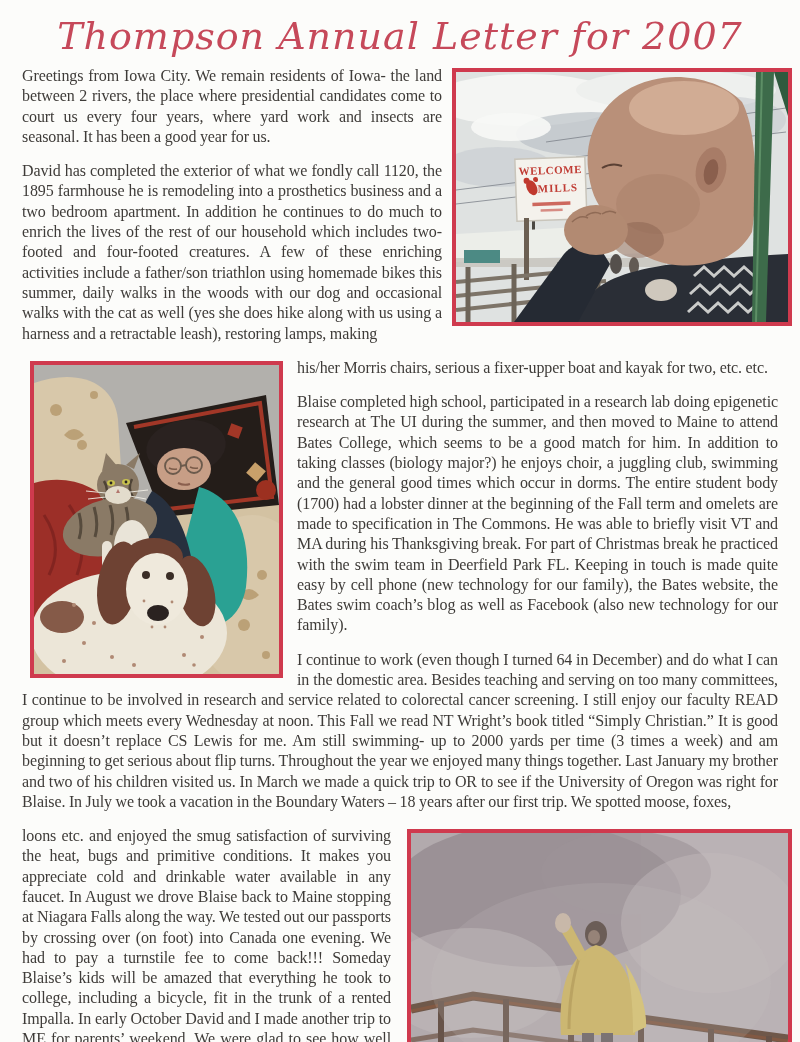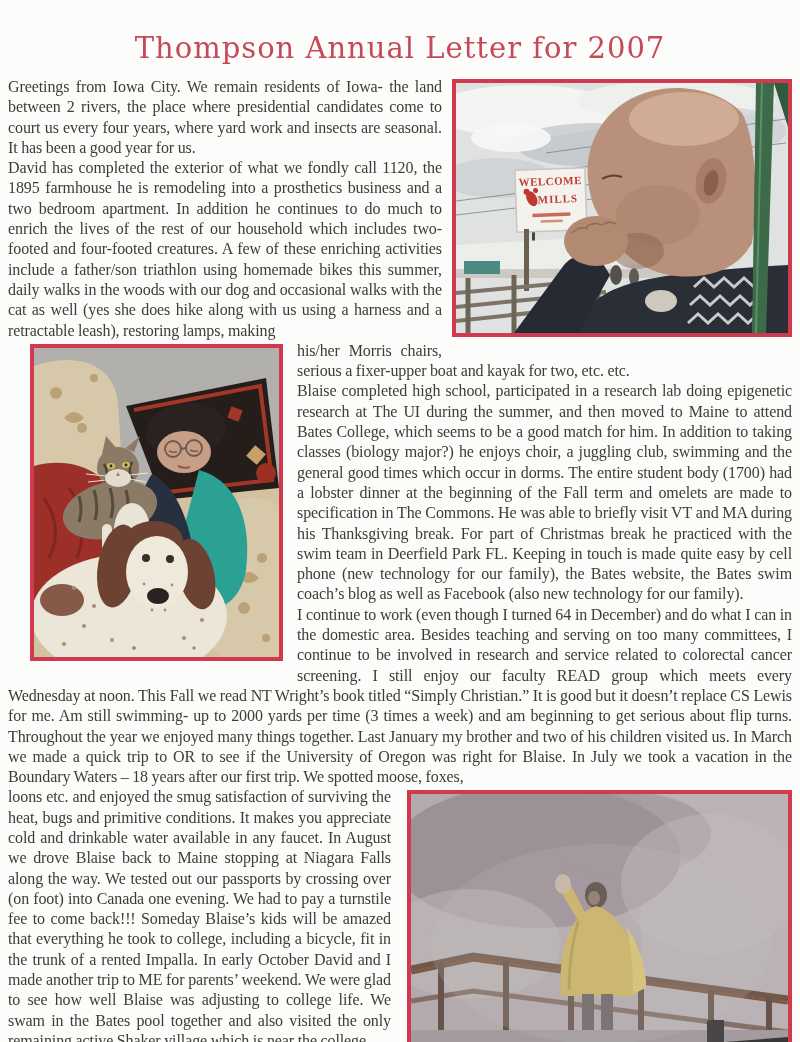--- a/index.html
+++ b/index.html
@@ -7,31 +7,31 @@
     --photo-border:#cf3a4e;
     --body-text:#3e3b38;
     --page-bg:#fcfcfa;
   }
   html,body{margin:0;padding:0;background:#e8e8e8;}
   .page{
     width:800px;height:1042px;margin:0 auto;background:var(--page-bg);
     position:relative;overflow:hidden;
   }
   .title{
-    margin:12px;padding-top:20px;text-align:center;
-    font-family:"DejaVu Serif",serif;font-weight:normal;
-    font-size:29px;line-height:32px;letter-spacing:1px;color:var(--title-red);
+    margin:0;padding-top:20px;text-align:center;
+    font-family:"DejaVu Serif",serif;font-style:italic;font-weight:normal;
+    font-size:38px;line-height:32px;letter-spacing:1px;color:var(--title-red);
   }
   .article{
     margin:13px 8px 0 8px;
     font-family:"Liberation Serif",serif;
     font-size:16px;line-height:20.3px;letter-spacing:-0.1px;word-spacing:-0.3px;
     color:var(--body-text);text-align:justify;
   }
-  .article p{margin:0;}
+  .article p{margin:14px;}
   .photo{
     border:4px solid var(--photo-border);
     background:#d8d8d4;line-height:0;
   }
   .photo svg{display:block;width:100%;height:100%;}
   .photo--david{float:right;width:332px;height:250px;margin:2px 0 6px 10px;}
   .photo--couch{float:left;width:245px;height:309px;margin:3px 14px 6px 22px;}
   .photo--mist{float:right;width:377px;height:272px;margin:3px 0 0 16px;}
 </style>
 </head>

